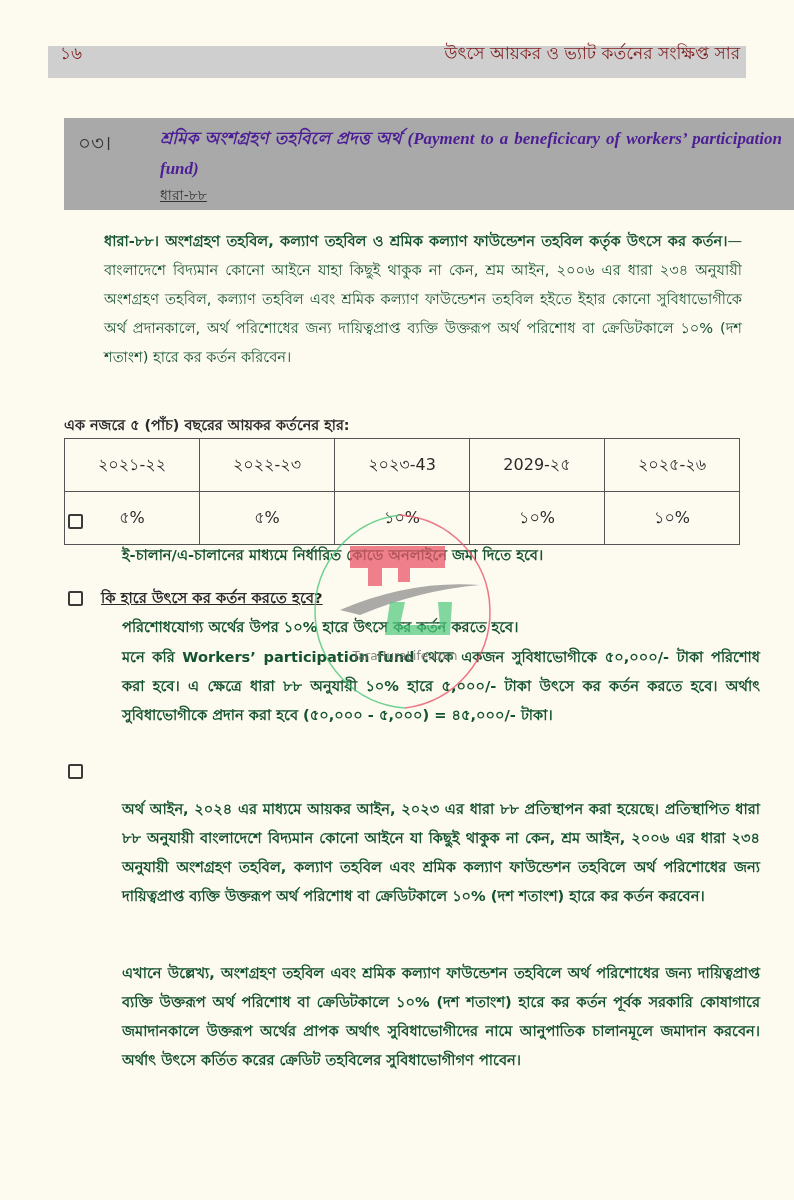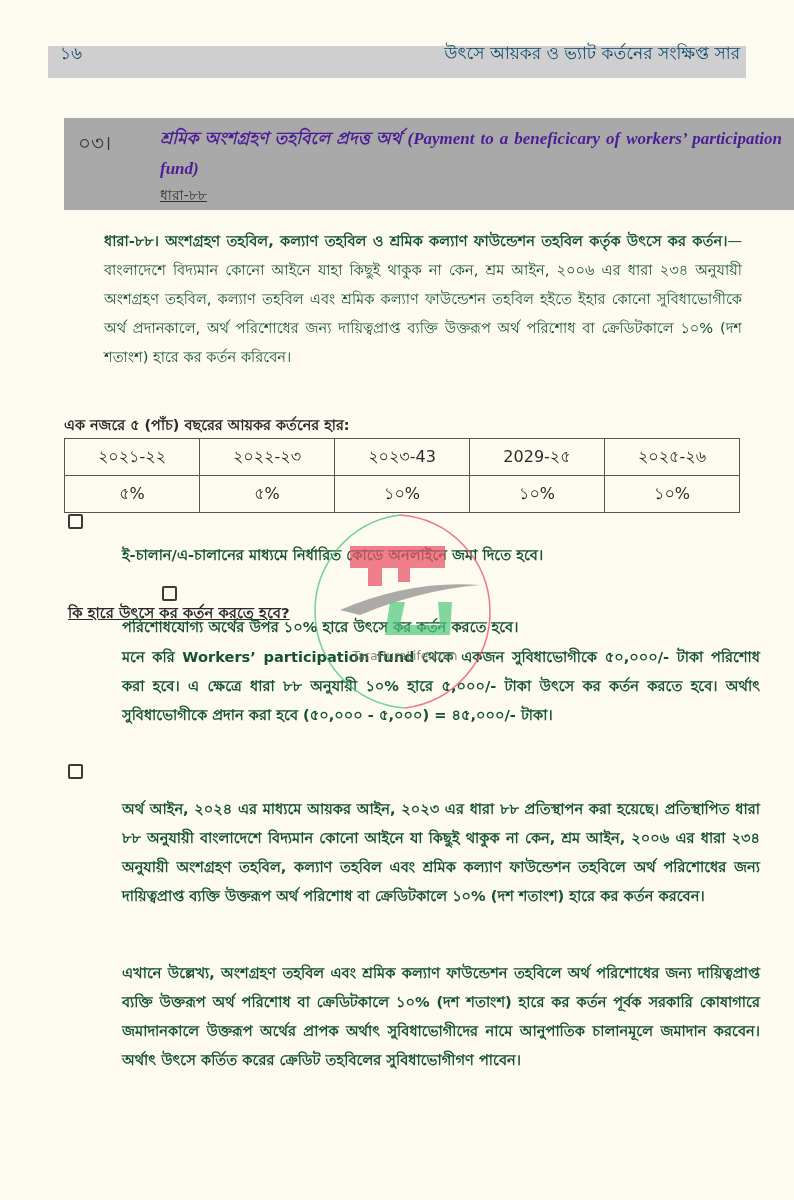--- a/index.html
+++ b/index.html
@@ -8,21 +8,21 @@
     background:#fdfaf0;
     font-family: "DejaVu Sans", "Liberation Sans", sans-serif;
     color:#2a2a2a;
     position:relative;
   }
   .header-bar {
     position:absolute; left:48px; top:46px; width:698px; height:32px;
     background:#cfcfcf;
     display:flex; justify-content:space-between; align-items:center;
     padding:0 6px 16px 12px; box-sizing:border-box;
-    font-size:17px; color:#0c4a6e;
+    font-size:17px; color:#7f1d1d;
   }
   .section-box {
     position:absolute; left:64px; top:118px; width:732px; height:92px;
     background:#a9a9a9; box-sizing:border-box; padding:22px 14px 4px 14px;
   }
   .section-box .num {
     position:absolute; left:14px; top:10px; font-size:20px; color:#333;
   }
   .section-box .title {
     position:absolute; left:96px; top:6px; right:14px;
@@ -39,21 +39,21 @@
     text-align:justify;
   }
   .text b { font-weight:bold; }
   .intro { left:104px; top:226px; width:638px; }
   .table-caption { position:absolute; left:64px; top:414px; font-size:14.4px; font-weight:bold; }
   table.rates {
     position:absolute; left:64px; top:438px; width:676px;
     border-collapse:collapse; font-size:16px;
   }
   table.rates td {
-    border:1.5px solid #555; height:28px; text-align:center; width:20%; padding:4px;
+    border:1.5px solid #555; height:28px; text-align:center; width:20%; padding:12px;
   }
   .q {
     position:absolute; left:68px; display:flex; align-items:center;
     font-size:14.8px;
   }
   .q .box {
     width:11px; height:11px; border:2px solid #3a3a3a; border-radius:2px;
     margin-right:18px; display:inline-block;
   }
   .q .label { text-decoration:underline; font-weight:bold; color:#2a2a2a; }
@@ -96,21 +96,21 @@
     <td>১০%</td>
   </tr>
 </tbody>
   </table>
 
 <div class="q" style="top:514px;">
   <span class="box"></span>
 </div>
 <div class="text ans" style="top:540px;">ই-চালান/এ-চালানের মাধ্যমে নির্ধারিত কোডে অনলাইনে জমা দিতে হবে।</div>
 
-<div class="q" style="top:586px;flex-direction:column;">
+<div class="q" style="top:586px;">
   <span class="box"></span>
   <span class="label">কি হারে উৎসে কর কর্তন করতে হবে?</span>
 </div>
 <div class="text ans" style="top:612px;">পরিশোধযোগ্য অর্থের উপর ১০% হারে উৎসে কর কর্তন করতে হবে।</div>
 <div class="text ans" style="top:642px;">মনে করি Workers’ participation fund থেকে একজন সুবিধাভোগীকে ৫০,০০০/- টাকা পরিশোধ করা হবে। এ ক্ষেত্রে ধারা ৮৮ অনুযায়ী ১০% হারে ৫,০০০/- টাকা উৎসে কর কর্তন করতে হবে। অর্থাৎ সুবিধাভোগীকে প্রদান করা হবে (৫০,০০০ - ৫,০০০) = ৪৫,০০০/- টাকা।</div>
 
 <div class="q" style="top:764px;">
   <span class="box"></span>
 </div>
 <div class="text ans" style="top:794px;">অর্থ আইন, ২০২৪ এর মাধ্যমে আয়কর আইন, ২০২৩ এর ধারা ৮৮ প্রতিস্থাপন করা হয়েছে। প্রতিস্থাপিত ধারা ৮৮ অনুযায়ী বাংলাদেশে বিদ্যমান কোনো আইনে যা কিছুই থাকুক না কেন, শ্রম আইন, ২০০৬ এর ধারা ২৩৪ অনুযায়ী অংশগ্রহণ তহবিল, কল্যাণ তহবিল এবং শ্রমিক কল্যাণ ফাউন্ডেশন তহবিলে অর্থ পরিশোধের জন্য দায়িত্বপ্রাপ্ত ব্যক্তি উক্তরূপ অর্থ পরিশোধ বা ক্রেডিটকালে ১০% (দশ শতাংশ) হারে কর কর্তন করবেন।</div>

